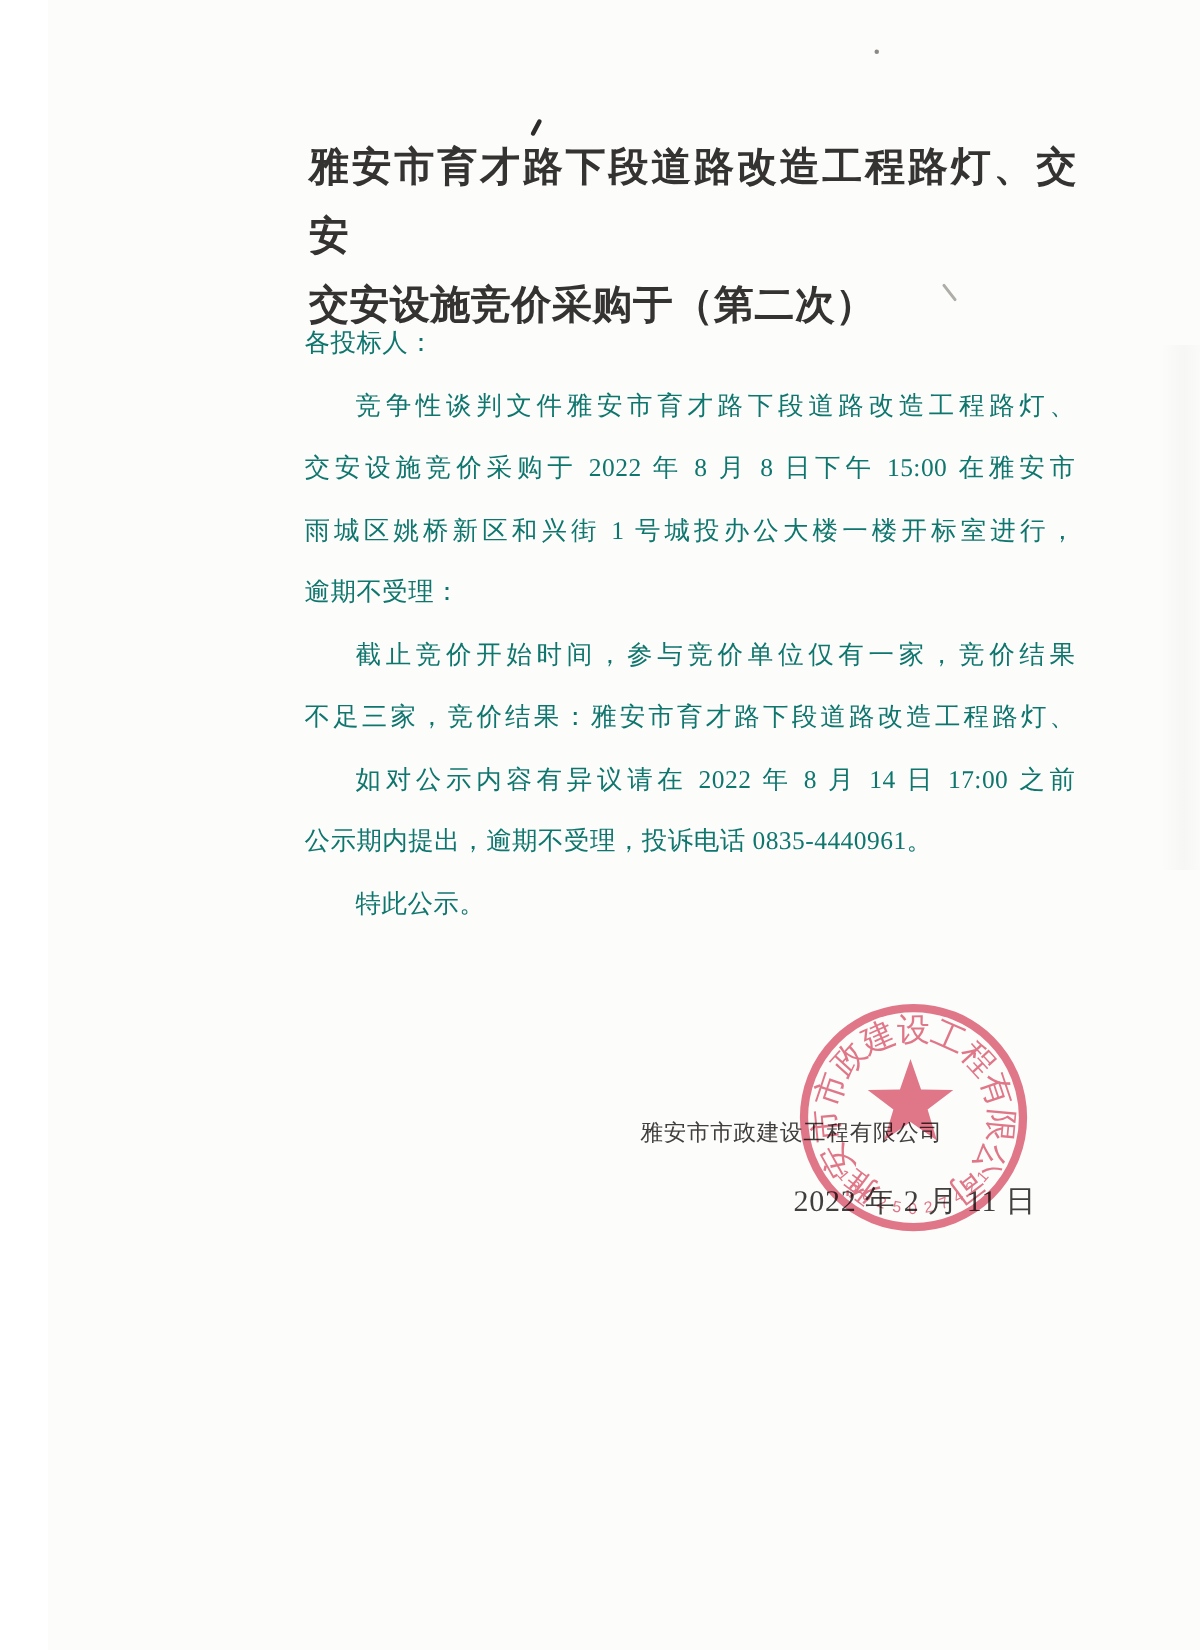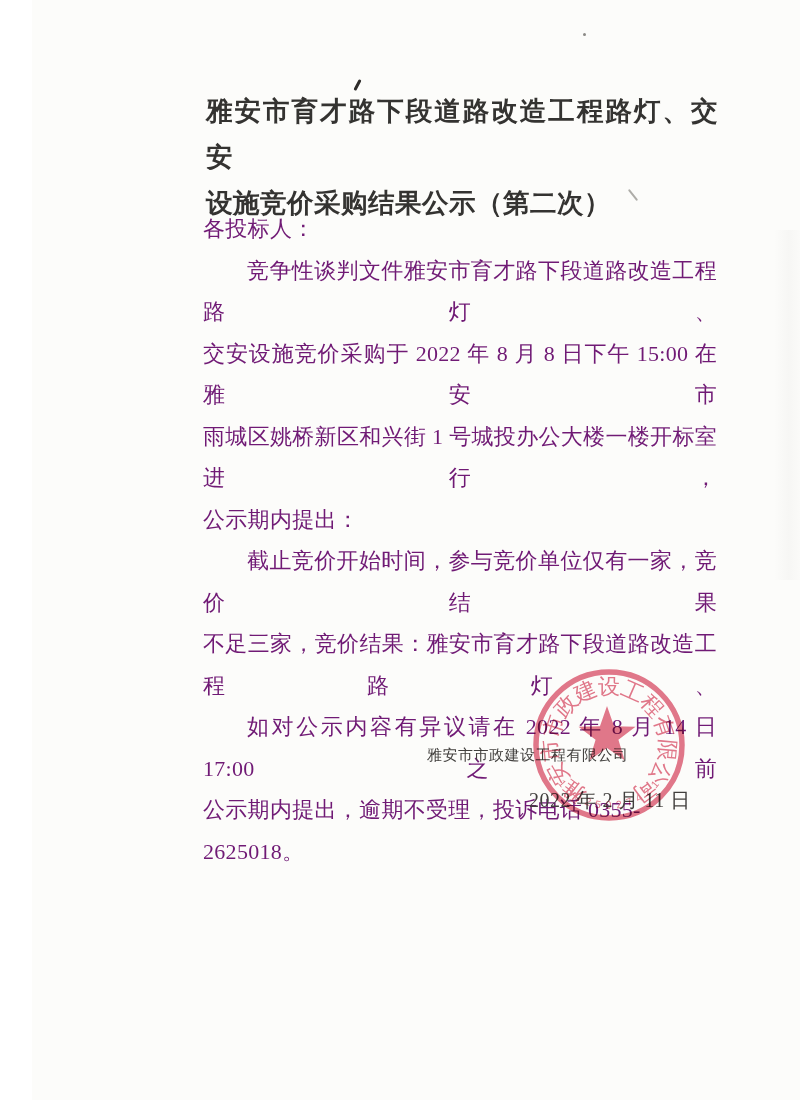--- a/index.html
+++ b/index.html
@@ -28,23 +28,23 @@
     letter-spacing:0.5px;
   }
   .stretch{
     text-align:justify;
     text-align-last:justify;
   }
   
   .doc-body{
     position:absolute;
     left:171px;top:208px;width:514px;
-    font-size:22px;
+    font-size:17px;
     line-height:41.5px;
-    color:#701a75;
+    color:#0f766e;
     letter-spacing:0.3px;
   }
   .line{white-space:normal;}
   .indent{text-indent:2em;}
   .justify{
     text-align:justify;
     text-align-last:justify;
   }
   
   .sig-company{
@@ -105,33 +105,34 @@
     background:linear-gradient(to right, rgba(80,78,74,0), rgba(80,78,74,0.03), rgba(80,78,74,0));
   }
 </style>
 </head>
 <body>
 
 <div class="page">
 
   <h1 class="doc-title" style="margin:0;">
     <div class="stretch">雅安市育才路下段道路改造工程路灯、交安</div>
-    <div>设施竞价采购结果公示（第二次）</div>
+    <div>交安设施竞价采购于（第二次）</div>
   </h1>
 
   <div class="doc-body">
     <div class="line">各投标人：</div>
     <div class="line indent justify">竞争性谈判文件雅安市育才路下段道路改造工程路灯、</div>
     <div class="line justify">交安设施竞价采购于 2022 年 8 月 8 日下午 15:00 在雅安市</div>
     <div class="line justify">雨城区姚桥新区和兴街 1 号城投办公大楼一楼开标室进行，</div>
-    <div class="line">公示期内提出：</div>
+    <div class="line">逾期不受理：</div>
     <div class="line indent justify">截止竞价开始时间，参与竞价单位仅有一家，竞价结果</div>
     <div class="line justify">不足三家，竞价结果：雅安市育才路下段道路改造工程路灯、</div>
     <div class="line indent justify">如对公示内容有异议请在 2022 年 8 月 14 日 17:00 之前</div>
-    <div class="line">公示期内提出，逾期不受理，投诉电话 0355-2625018。</div>
+    <div class="line">公示期内提出，逾期不受理，投诉电话 0835-4440961。</div>
+    <div class="line indent">特此公示。</div>
   </div>
 
   <div class="sig-company">雅安市市政建设工程有限公司</div>
   <div class="sig-date">2022 年 2 月 11 日</div>
 
   <svg class="seal" viewBox="0 0 170 170" width="170" height="170" xmlns="http://www.w3.org/2000/svg">
     <g id="seal-root" transform="translate(85,88)">
       <circle id="seal-ring" r="73" fill="none" stroke-width="5.5" stroke="#dd5a72"></circle>
       <polygon id="seal-star" transform="translate(-2,-9)" points="0,-30 7.05,-9.71 28.53,-9.27 11.41,3.71 17.63,24.27 0,12 -17.63,24.27 -11.41,3.71 -28.53,-9.27 -7.05,-9.71" fill="#dd5a72"></polygon>
       <g id="seal-chars" font-size="22">

